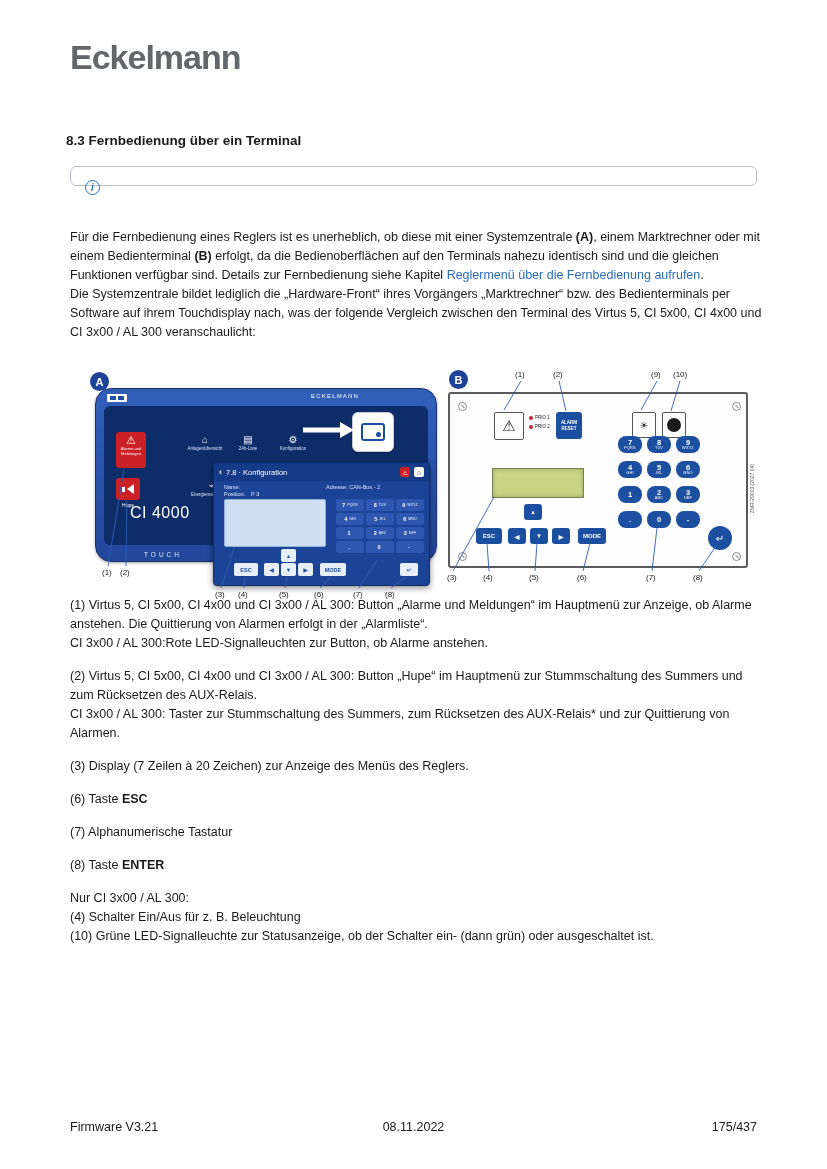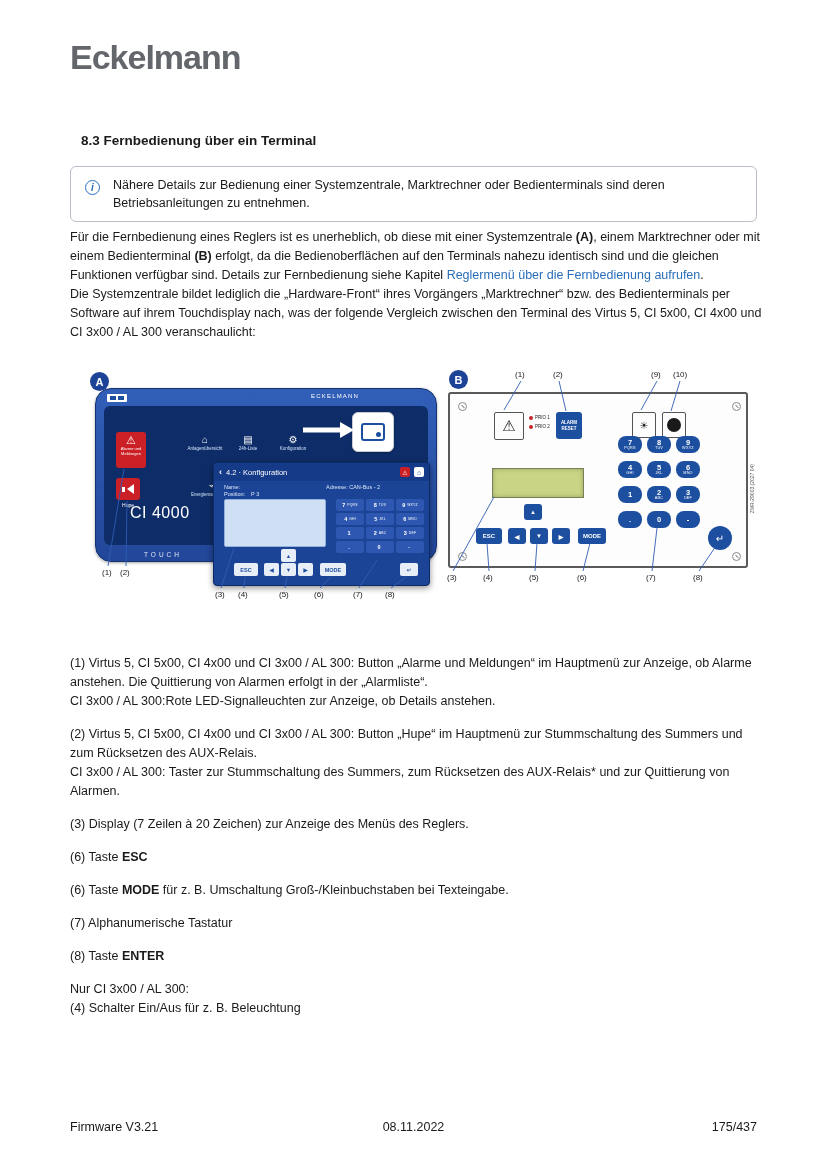--- a/index.html
+++ b/index.html
@@ -2,21 +2,21 @@
 <html><head>
 <meta charset="utf-8">
 <style>
   *{margin:0;padding:0;box-sizing:border-box}
   html,body{background:#fff}
   body{width:827px;height:1169px;position:relative;overflow:hidden;
        font-family:"Liberation Sans",sans-serif;color:#1a1a1a}
 
   .logo{position:absolute;top:38px;left:70px;font-size:34px;font-weight:bold;
         color:#63666a;letter-spacing:-1px}
-  .heading{position:absolute;top:133px;left:81px;font-size:13.5px;font-weight:bold}
+  .heading{position:absolute;top:133px;left:66px;font-size:13.5px;font-weight:bold}
 
   .infobox{position:absolute;top:166px;left:70px;width:687px;border:1px solid #b9bec6;
            border-radius:6px;padding:9px 12px 9px 42px;font-size:12.5px;line-height:18px}
   .info-icon{position:absolute;left:14px;top:13px;width:15px;height:15px;border:1.6px solid #2a6ebb;
              border-radius:50%;color:#2a6ebb;font-size:10px;font-weight:bold;font-style:italic;
              display:flex;align-items:center;justify-content:center}
 
   .bodytext{position:absolute;top:228px;left:70px;width:692px;font-size:12.5px;line-height:19px}
   .bodytext p{margin:0}
   .link{color:#2a6ebb}
@@ -111,36 +111,35 @@
   .keyB{background:#1d4fa0;border-radius:8px;color:#fff;display:flex;flex-direction:column;
         align-items:center;justify-content:center}
   .keyB b{font-size:7.5px;line-height:7.5px}
   .keyB i{font-size:3.8px;line-height:4.5px;font-style:normal;letter-spacing:.2px}
   .enterB{position:absolute;left:258px;top:132px;width:24px;height:24px;border-radius:50%;background:#1d4fa0;
           color:#fff;display:flex;align-items:center;justify-content:center;font-size:10px}
   .partno{position:absolute;right:10px;top:96px;writing-mode:vertical-rl;transform:rotate(180deg);
           font-size:5px;color:#555}
 
   
-  .list{position:absolute;top:654px;left:70px;width:692px;font-size:12.5px;line-height:19px}
+  .list{position:absolute;top:596px;left:70px;width:692px;font-size:12.5px;line-height:19px}
   .list .li{margin:0 0 14px 0}
   .footer{position:absolute;top:1120px;left:0;width:827px;font-size:12.5px;color:#1a1a1a}
   .f-left{position:absolute;left:70px}
   .f-center{position:absolute;left:0;width:827px;text-align:center}
   .f-right{position:absolute;right:70px}
 </style>
 </head>
 <body>
 
 <div class="logo">Eckelmann</div>
 <div class="heading">8.3 Fernbedienung über ein Terminal</div>
 
 <div class="infobox">
   <span class="info-icon">i</span>
-  <span>Nähere Details zur Bedienung einer Systemzentrale, Marktrechner oder Bedienterminals sind deren Betriebsanleitungen zu entnehmen.</span>
 </div>
 
 <div class="bodytext">
   <p><span>Für die Fernbedienung eines Reglers ist es unerheblich, ob diese mit einer Systemzentrale </span><span style="font-weight: 700;">(A)</span><span>, einem Marktrechner oder mit einem Bedienterminal </span><span style="font-weight: 700;">(B)</span><span> erfolgt, da die Bedienoberflächen auf den Terminals nahezu identisch sind und die gleichen Funktionen verfügbar sind. Details zur Fernbedienung siehe Kapitel </span><span class="link">Reglermenü über die Fernbedienung aufrufen</span><span>.</span></p>
   <p><span>Die Systemzentrale bildet lediglich die „Hardware-Front“ ihres Vorgängers „Marktrechner“ bzw. des Bedienterminals per Software auf ihrem Touchdisplay nach, was der folgende Vergleich zwischen den Terminal des Virtus 5, CI 5x00, CI 4x00 und CI 3x00 / AL 300 veranschaulicht:</span></p>
 </div>
 
 <div class="figrow">
 
   <div class="figA">
@@ -182,21 +181,21 @@
       <div class="touch">TOUCH</div>
     </div>
 
     <div class="popicon">
       <div class="monitor"></div>
     </div>
 
     <div class="popup">
       <div class="pop-h">
         <span class="pback">‹</span>
-        <span class="ptitle">4.2 · Konfiguration</span>
+        <span class="ptitle">7.8 · Konfiguration</span>
         <span class="pic red">⚠</span>
         <span class="pic lite">⌂</span>
       </div>
       <div class="pfield pf1">Name:</div>
       <div class="pfield pf2">
         <span>Position:</span><span>P 3</span>
       </div>
       <div class="pfield pf3">Adresse: CAN-Bus - 2</div>
       <div class="pscreen"></div>
       <div class="kpA">
@@ -434,27 +433,26 @@
         <path d="M90,203 L92,175"></path>
           <path d="M138,203 L145,175"></path>
         <path d="M207,203 L212,160"></path>
           <path d="M254,203 L271,178"></path>
       </g>
     </svg>
   </div>
 </div>
 
 <div class="list">
-  <p class="li"><span>(1) Virtus 5, CI 5x00, CI 4x00 und CI 3x00 / AL 300: Button „Alarme und Meldungen“ im Hauptmenü zur Anzeige, ob Alarme anstehen. Die Quittierung von Alarmen erfolgt in der „Alarmliste“.</span><br><span>CI 3x00 / AL 300:Rote LED-Signalleuchten zur Anzeige, ob Details anstehen.</span></p>
+  <p class="li"><span>(1) Virtus 5, CI 5x00, CI 4x00 und CI 3x00 / AL 300: Button „Alarme und Meldungen“ im Hauptmenü zur Anzeige, ob Alarme anstehen. Die Quittierung von Alarmen erfolgt in der „Alarmliste“.</span><br><span>CI 3x00 / AL 300:Rote LED-Signalleuchten zur Button, ob Alarme anstehen.</span></p>
   <p class="li"><span>(2) Virtus 5, CI 5x00, CI 4x00 und CI 3x00 / AL 300: Button „Hupe“ im Hauptmenü zur Stummschaltung des Summers und zum Rücksetzen des AUX-Relais.</span><br><span>CI 3x00 / AL 300: Taster zur Stummschaltung des Summers, zum Rücksetzen des AUX-Relais* und zur Quittierung von Alarmen.</span></p>
   <p class="li"><span>(3) Display (7 Zeilen à 20 Zeichen) zur Anzeige des Menüs des Reglers.</span></p>
   <p class="li"><span>(6) Taste </span><span style="font-weight: 700;">ESC</span></p>
-  <p class="li"><span>(6) Taste </span><span style="font-weight: 700;">MODE</span><span> für z. B. Umschaltung Groß-/Kleinbuchstaben bei Texteingabe.</span></p>
   <p class="li"><span>(7) Alphanumerische Tastatur</span></p>
   <p class="li"><span>(8) Taste </span><span style="font-weight: 700;">ENTER</span></p>
-  <p class="li"><span style="font-weight: 400;">Nur CI 3x00 / AL 300:</span><br><span>(4) Schalter Ein/Aus für z. B. Beleuchtung</span><br></p>
+  <p class="li"><span style="font-weight: 400;">Nur CI 3x00 / AL 300:</span><br><span>(4) Schalter Ein/Aus für z. B. Beleuchtung</span><br><span>(10) Grüne LED-Signalleuchte zur Statusanzeige, ob der Schalter ein- (dann grün) oder ausgeschaltet ist.</span></p>
 </div>
 
 <div class="footer">
   <span class="f-center">08.11.2022</span>
   <span class="f-left">Firmware V3.21</span>
   <span class="f-right">175/437</span>
 </div>
 
 </body></html>

